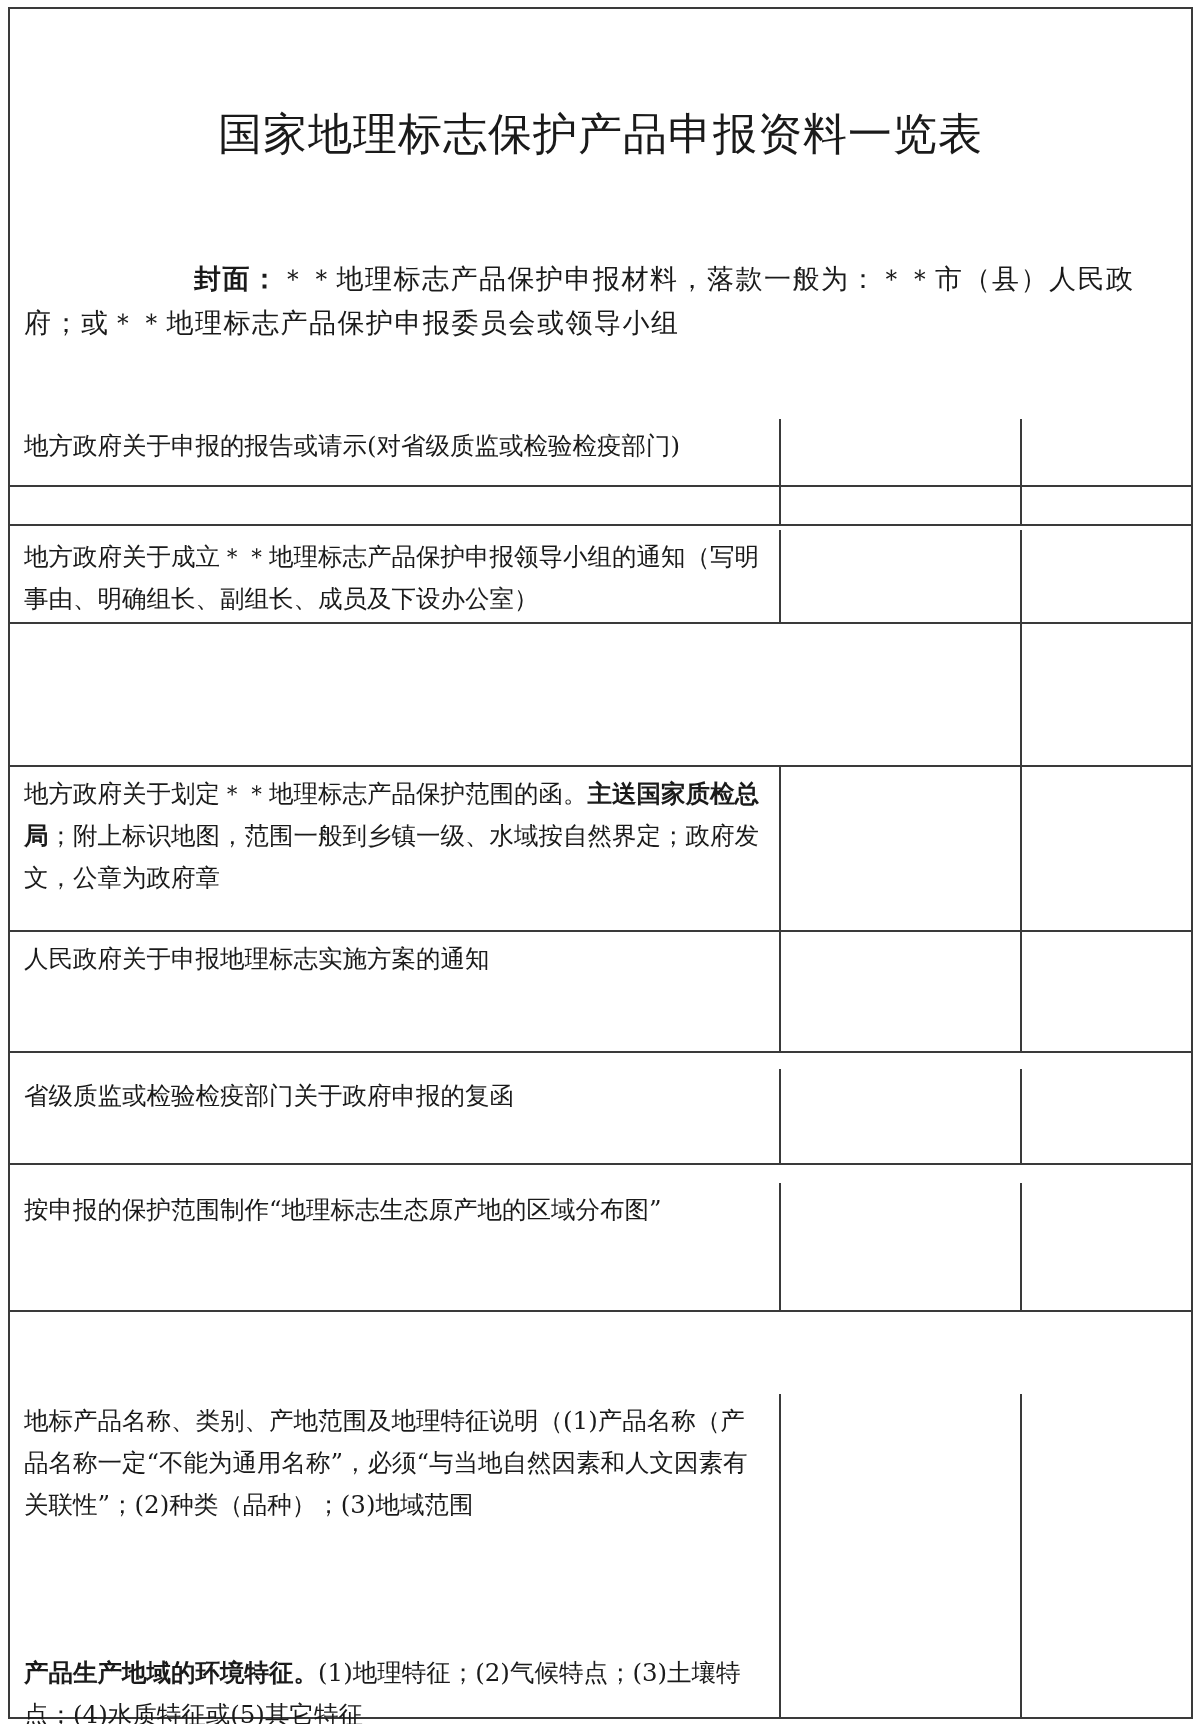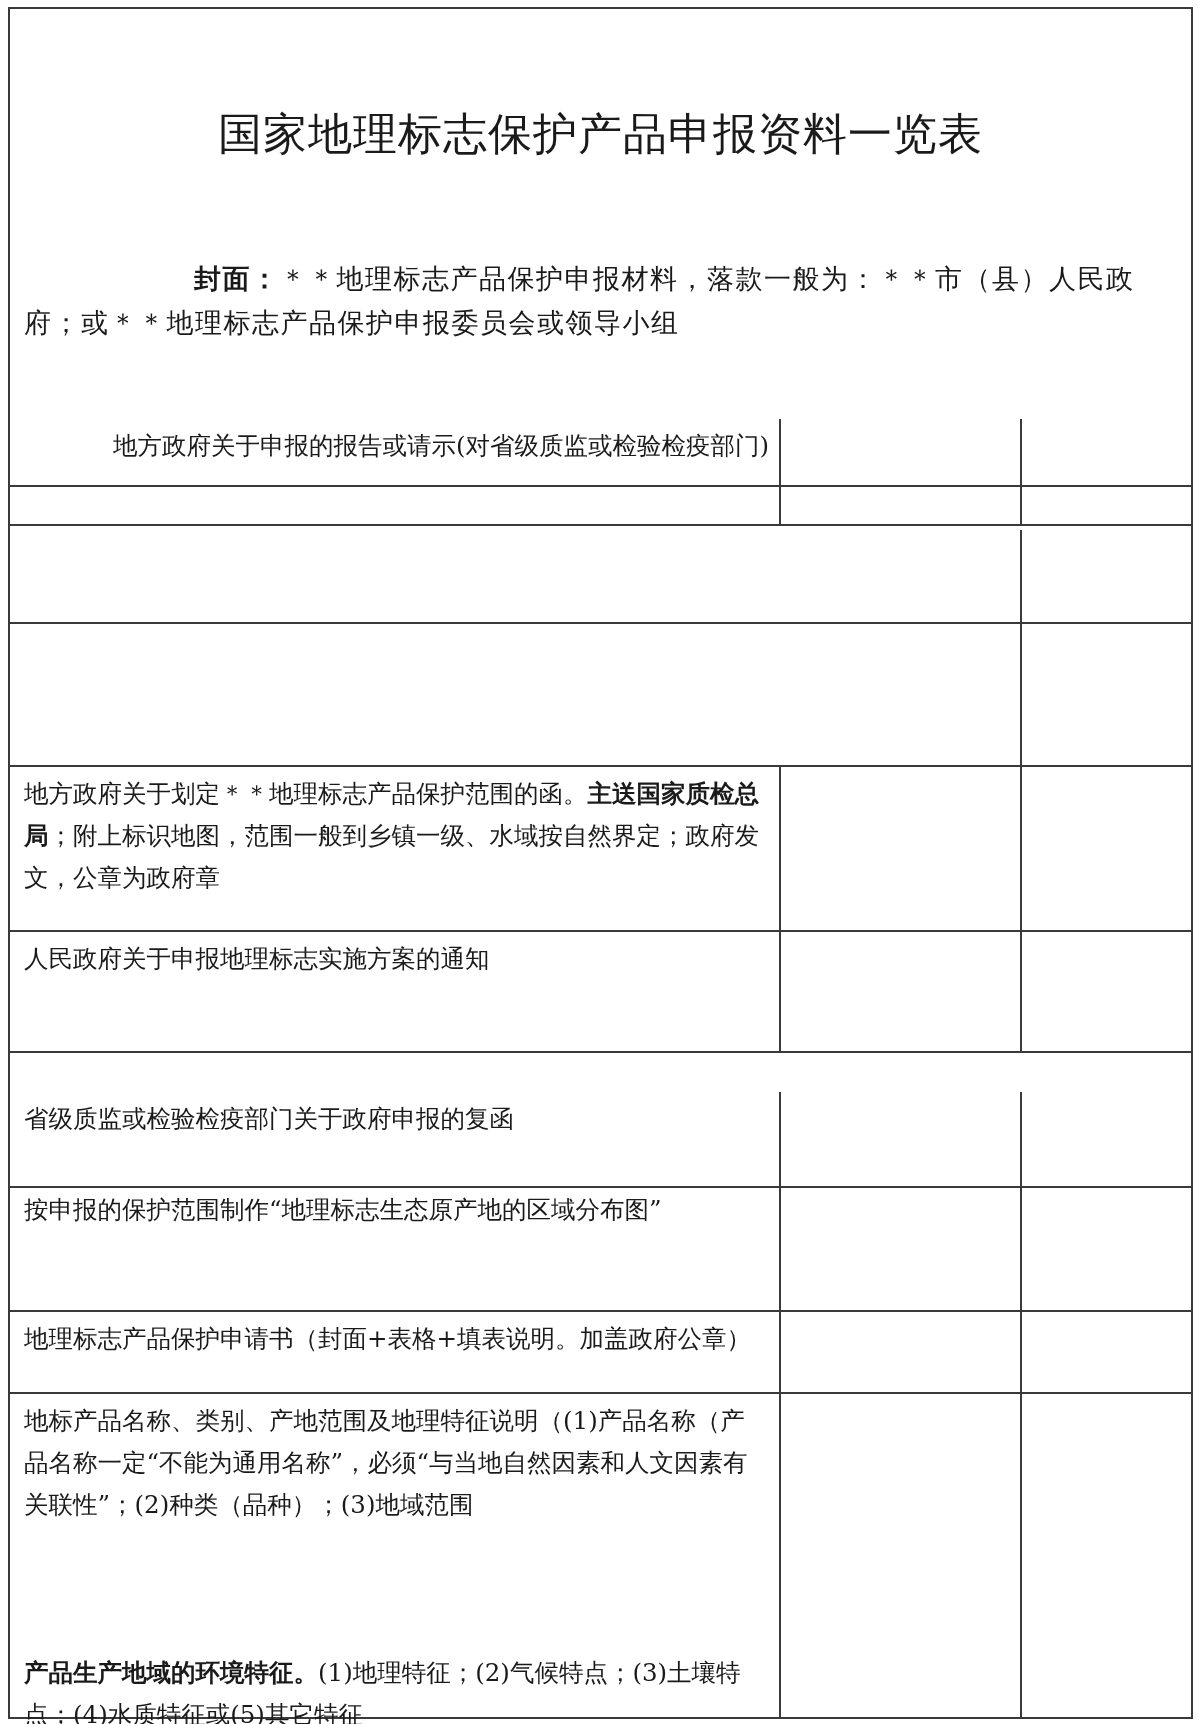--- a/index.html
+++ b/index.html
@@ -28,27 +28,28 @@
 </style>
 </head>
 <body>
 
 <div class="sheet">
   <div class="header">
     <div class="title">国家地理标志保护产品申报资料一览表</div>
     <div class="cover"><b>封面：</b><span>＊＊地理标志产品保护申报材料，落款一般为：＊＊市（县）人民政府；或＊＊地理标志产品保护申报委员会或领导小组</span></div>
   </div>
 
-  <div class="row" style="top:410px;height:107px;text-align:right;">
+  <div class="row" style="top:410px;height:107px;">
     <div class="c1">地方政府关于申报的报告或请示(对省级质监或检验检疫部门)</div>
     <div class="c2"></div>
     <div class="c3"></div>
   </div>
 
   <div class="row" style="top:521px;height:94px;">
+    <div class="c1">地方政府关于成立＊＊地理标志产品保护申报领导小组的通知（写明事由、明确组长、副组长、成员及下设办公室）</div>
     <div class="c2"></div>
     <div class="c3"></div>
   </div>
 
   <div class="row" style="top:615px;height:143px;">
     <div class="c2"></div>
     <div class="c3"></div>
   </div>
 
   <div class="row" style="top:923px;height:121px;">
@@ -56,36 +57,31 @@
     <div class="c2"></div>
     <div class="c3"></div>
   </div>
 
   <div class="row" style="top:758px;height:165px;">
     <div class="c1"><span>地方政府关于划定＊＊地理标志产品保护范围的函。</span><span class="b">主送国家质检总局</span><span>；附上标识地图，范围一般到乡镇一级、水域按自然界定；政府发文，公章为政府章</span></div>
     <div class="c2"></div>
     <div class="c3"></div>
   </div>
 
-  <div class="row" style="top:1083px;height:96px;font-family:Liberation Serif, serif;">
+  <div class="row" style="top:1060px;height:96px;font-family:Liberation Serif, serif;">
     <div class="c1">省级质监或检验检疫部门关于政府申报的复函</div>
     <div class="c2"></div>
     <div class="c3"></div>
   </div>
 
   <div class="row" style="top:1174px;height:129px;padding-left:44px;">
     <div class="c1">按申报的保护范围制作“地理标志生态原产地的区域分布图”</div>
     <div class="c2"></div>
     <div class="c3"></div>
   </div>
 
-  <div class="row" style="top:1303px;height:82px;">
-    <div class="c1">地理标志产品保护申请书（封面+表格+填表说明。加盖政府公章）</div>
-    <div class="c2"></div>
-    <div class="c3"></div>
-  </div>
 
   <div class="row" style="top:1385px;height:323px;">
     <div class="c1"><span>地标产品名称、类别、产地范围及地理特征说明（(1)产品名称（产品名称一定“不能为通用名称”，必须“与当地自然因素和人文因素有关联性”；(2)种类（品种）；(3)地域范围</span><span class="spacer"></span><span class="b">产品生产地域的环境特征。</span><span>(1)地理特征；(2)气候特点；(3)土壤特点；(4)水质特征或(5)其它特征</span></div>
     <div class="c2"></div>
     <div class="c3"></div>
   </div>
 </div>
 
 </body></html>

